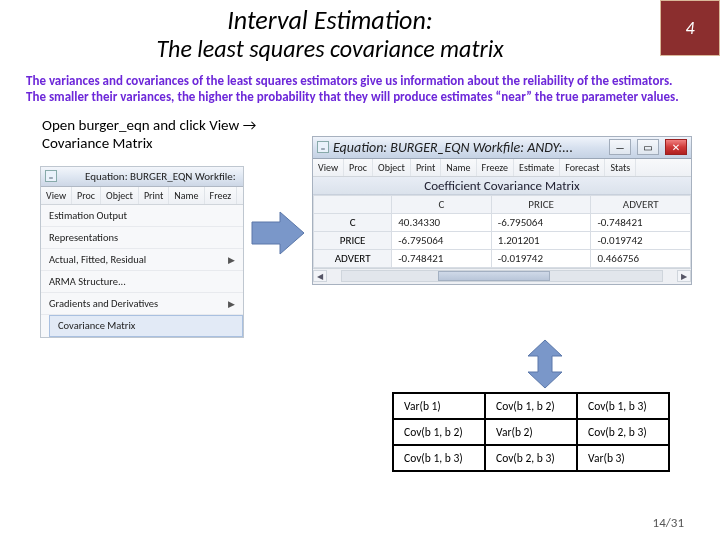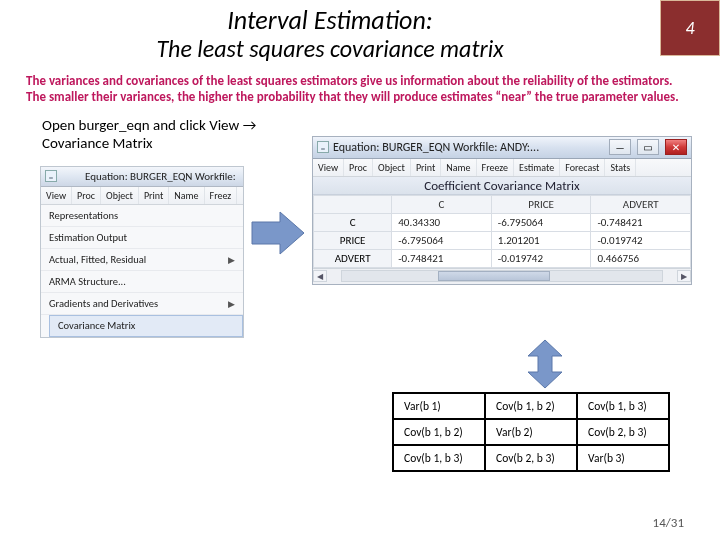--- a/index.html
+++ b/index.html
@@ -2,21 +2,21 @@
 <html><head>
 <meta charset="utf-8">
 <style>
   * { box-sizing: border-box; margin: 0; padding: 0; }
   body { width: 720px; height: 540px; background: #fff; font-family: Calibri, Arial, sans-serif; position: relative; overflow: hidden; }
   .header-row { display: flex; align-items: flex-start; font-style: italic; }
   .header-titles { flex: 1; text-align: center; padding-top: 4px; }
   .title-main { font-size: 26px; font-weight: 400; color: #000; }
   .title-sub { font-size: 24px; font-weight: 400; color: #000; margin-top: -2px; }
   .corner-badge { width: 60px; height: 56px; background: #8b2e2e; border: 1px solid #d9b99a; color: #fff; display: flex; align-items: center; justify-content: center; font-size: 18px; }
-  .body-text { font-size: 13px; font-weight: 600; color: #be185d; padding: 10px 26px 0 26px; line-height: 1.25; }
+  .body-text { font-size: 13px; font-weight: 600; color: #6d28d9; padding: 10px 26px 0 26px; line-height: 1.25; }
   .instruction { font-size: 15px; color: #000; padding: 10px 0 8px 42px; line-height: 1.2; width: 310px; }
   .content-area { position: relative; height: 330px; }
 
   
   .win-left { position: absolute; left: 40px; top: 60px; width: 204px; border: 1px solid #bfc7d0; background: #fff; font-size: 10px; }
   .win-titlebar { background: linear-gradient(#f3f6fb,#dfe7f2,#cdd7e6); height: 20px; display: flex; align-items: center; padding: 0 4px; gap: 4px; border-bottom: 1px solid #b0b8c4; }
   .sqbox { width: 12px; height: 12px; border: 1px solid #8aa; background: #eaf2fb; display:flex; align-items:center; justify-content:center; font-size:9px; color:#567; }
   .ttext { font-size: 11px; color: #222; padding-left: 24px; }
   .win-toolbar { background: linear-gradient(#f8f9fb,#eef1f5); height: 18px; display: flex; align-items: center; border-bottom: 1px solid #d0d5db; }
   .tb-btn { padding: 0 5px; font-size: 10px; color: #222; border-right: 1px solid #e0e4e9; height: 100%; display:flex; align-items:center; }
@@ -25,21 +25,21 @@
   .menu-item.sel { background: #e2eaf6; border: 1px solid #a9c0e0; margin-left: 8px; }
   .arrow-right { font-size: 9px; color: #555; }
 
   
   .big-arrow-r { position: absolute; left: 250px; top: 104px; }
   .big-arrow-d { position: absolute; left: 522px; top: 232px; }
 
   
   .win-right { position: absolute; left: 312px; top: 30px; width: 380px; border: 1px solid #a7b1bf; background: #fff; font-size: 10px; }
   .wr-titlebar { background: linear-gradient(#f0f4fb,#d7e1ef,#c5d2e4); height: 22px; display: flex; align-items: center; padding: 0 4px; gap:4px; border-bottom:1px solid #9aa6b6; }
-  .wr-title-text { flex:1; font-size:12px; color:#222; }
+  .wr-title-text { flex:1; font-size:14px; color:#222;font-style:italic; }
   .wbtn { width:22px; height:16px; margin-left:2px; display:flex; align-items:center; justify-content:center; background:linear-gradient(#f5f7fb,#dfe6ef); border:1px solid #a1acbb; font-size:10px; }
   .wbtn.close { background: linear-gradient(#f08080,#d03a3a,#b02020); color:#fff; border-color:#9a2020; }
   .wr-toolbar { background: linear-gradient(#f8f9fb,#eef1f5); height:18px; display:flex; border-bottom:1px solid #d0d5db; }
   .wr-toolbar .tb-btn { font-size:10px; }
   .matrix-title { background: linear-gradient(#e8edf5,#dbe2ec); height:18px; display:flex; align-items:center; justify-content:center; font-size:13px; color:#223; border-bottom:1px solid #c8d0dc; }
   table.cov { width:100%; border-collapse: collapse; font-size:11px; }
   table.cov th, table.cov td { border:1px solid #d8dde4; padding:2px 6px; height:18px; background:#fff; }
   table.cov th { background:#f2f4f8; font-weight:400; color:#333; text-align:center; }
   table.cov td.rowhdr { background:#f2f4f8; text-align:center; }
   table.cov td.val { text-align:left; padding-right:10px; color:#222; }
@@ -80,24 +80,24 @@
     <div class="win-toolbar">
       <span class="tb-btn">View</span>
       <span class="tb-btn">Proc</span>
       <span class="tb-btn">Object</span>
       <span class="tb-btn">Print</span>
       <span class="tb-btn">Name</span>
       <span class="tb-btn">Freez</span>
     </div>
     <div class="menu-pane">
       <div class="menu-item">
+          <span>Estimation Output</span>
+        </div>
+      <div class="menu-item">
           <span>Representations</span>
-        </div>
-      <div class="menu-item">
-          <span>Estimation Output</span>
         </div>
       <div class="menu-item">
           <span>Actual, Fitted, Residual</span>
           <span class="arrow-right">▶</span>
         </div>
       <div class="menu-item">
           <span>ARMA Structure...</span>
         </div>
       <div class="menu-item">
           <span>Gradients and Derivatives</span>

